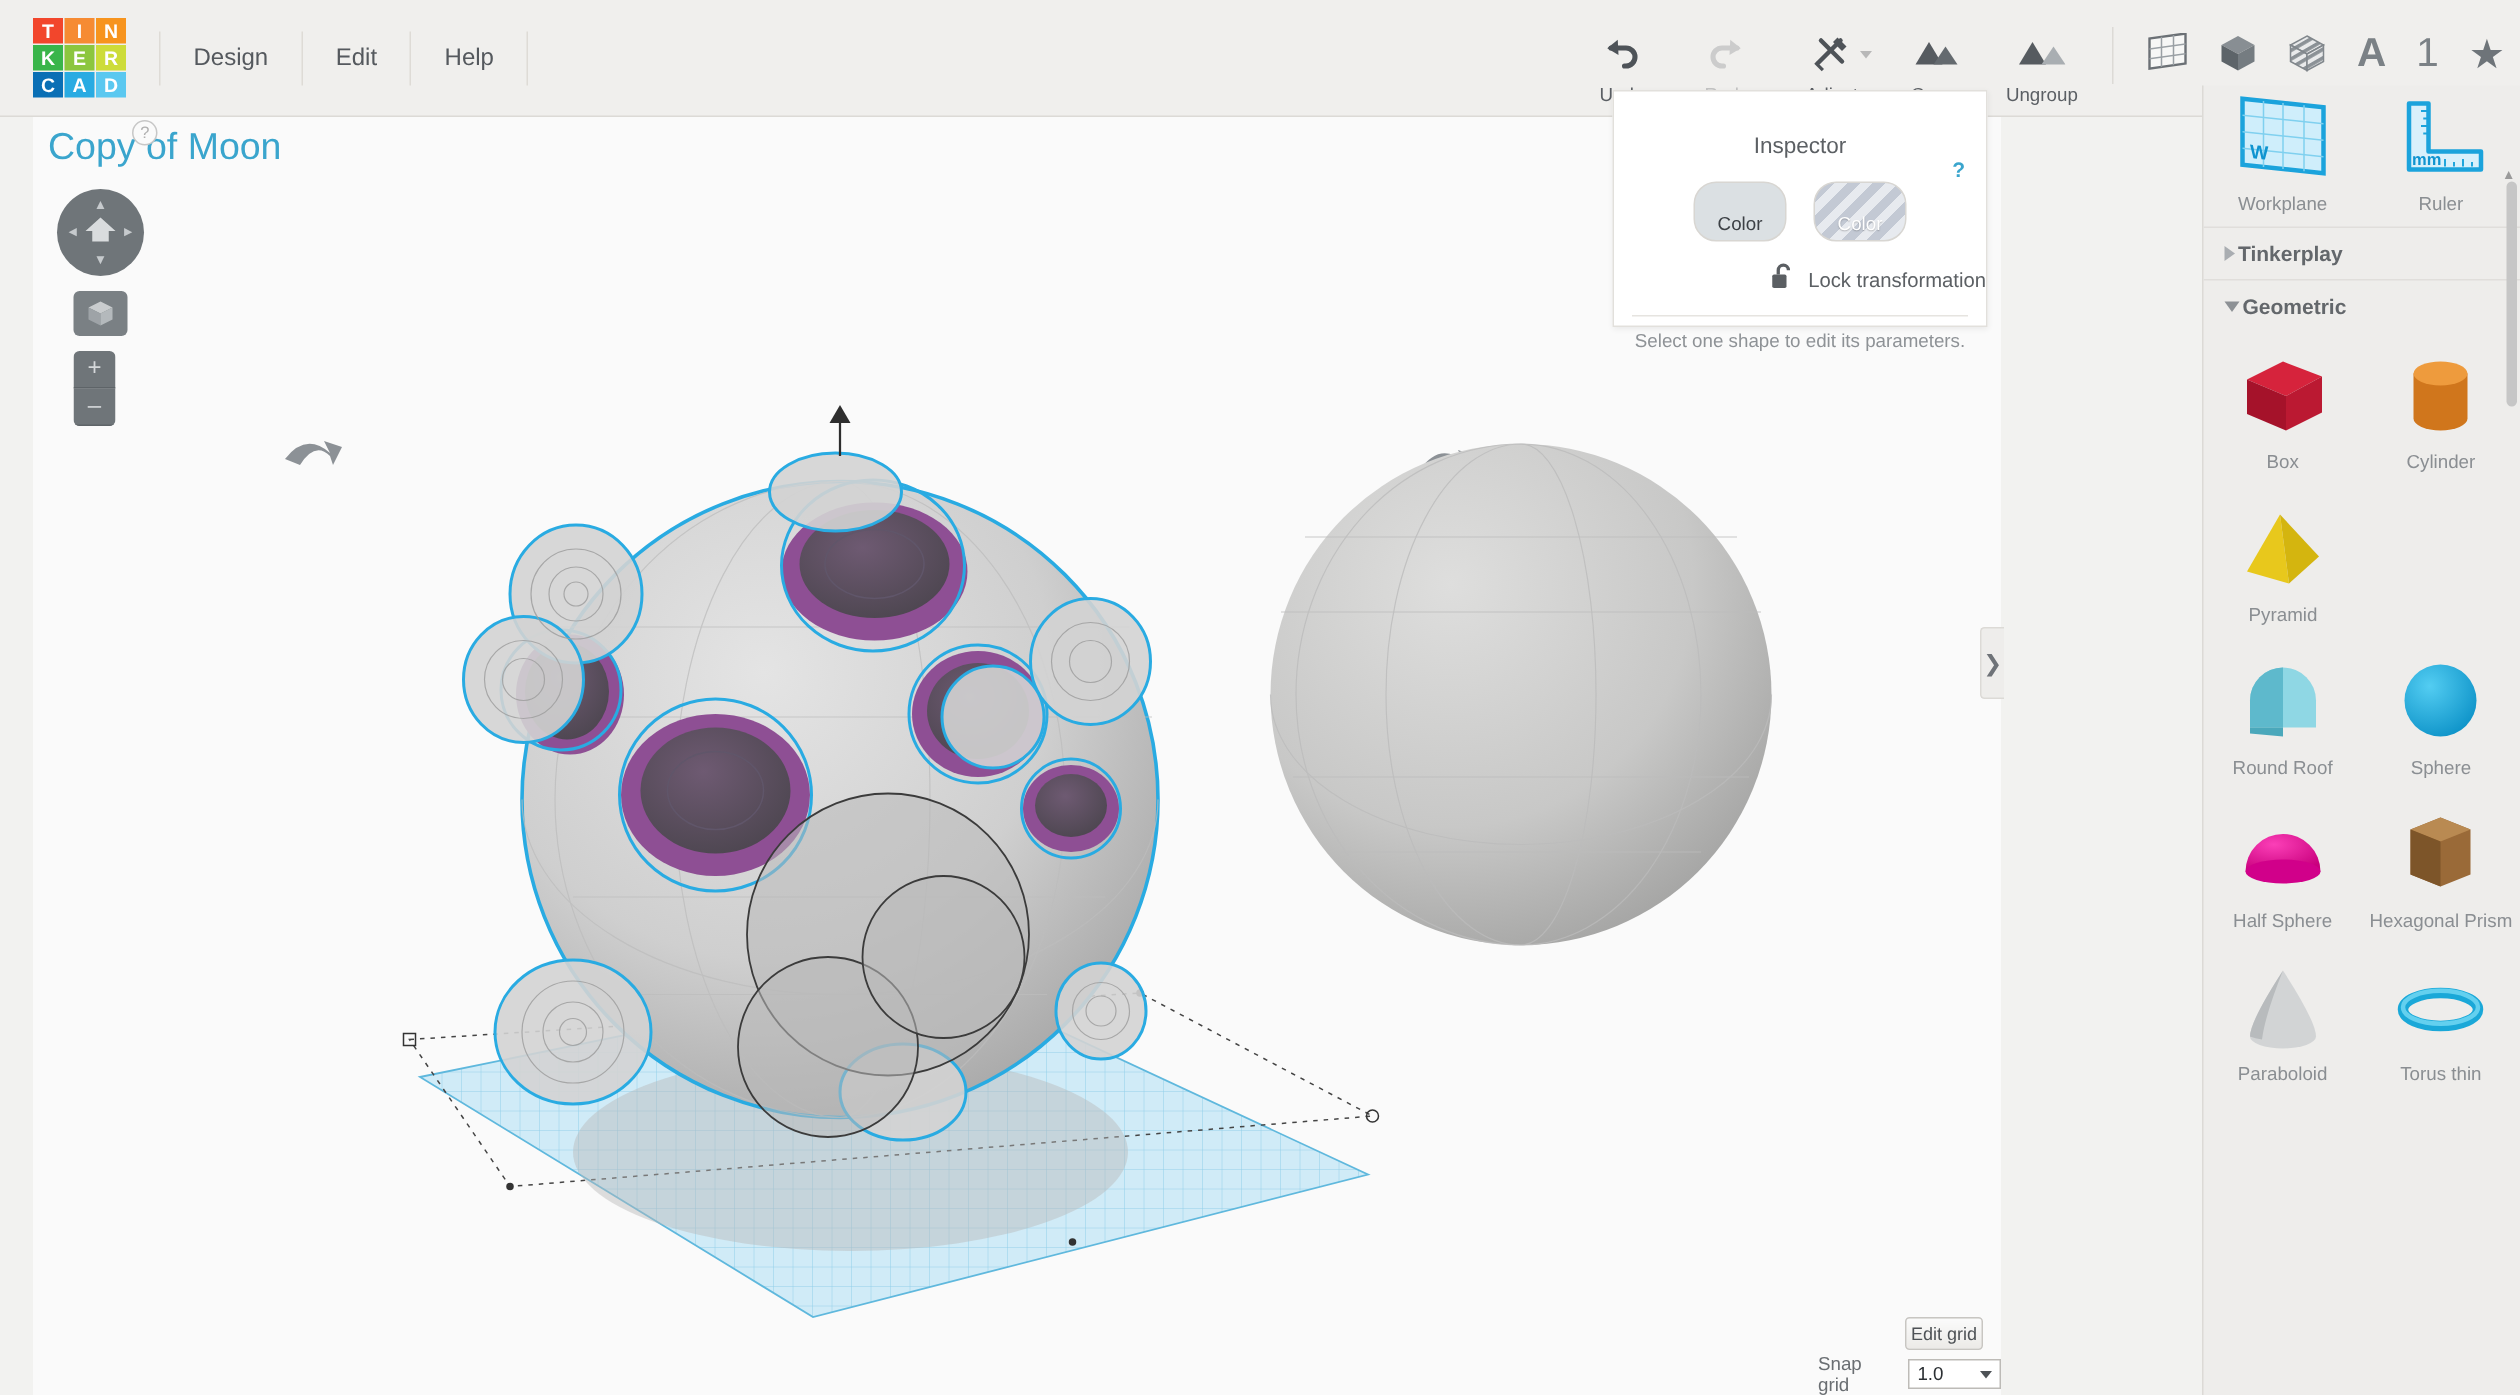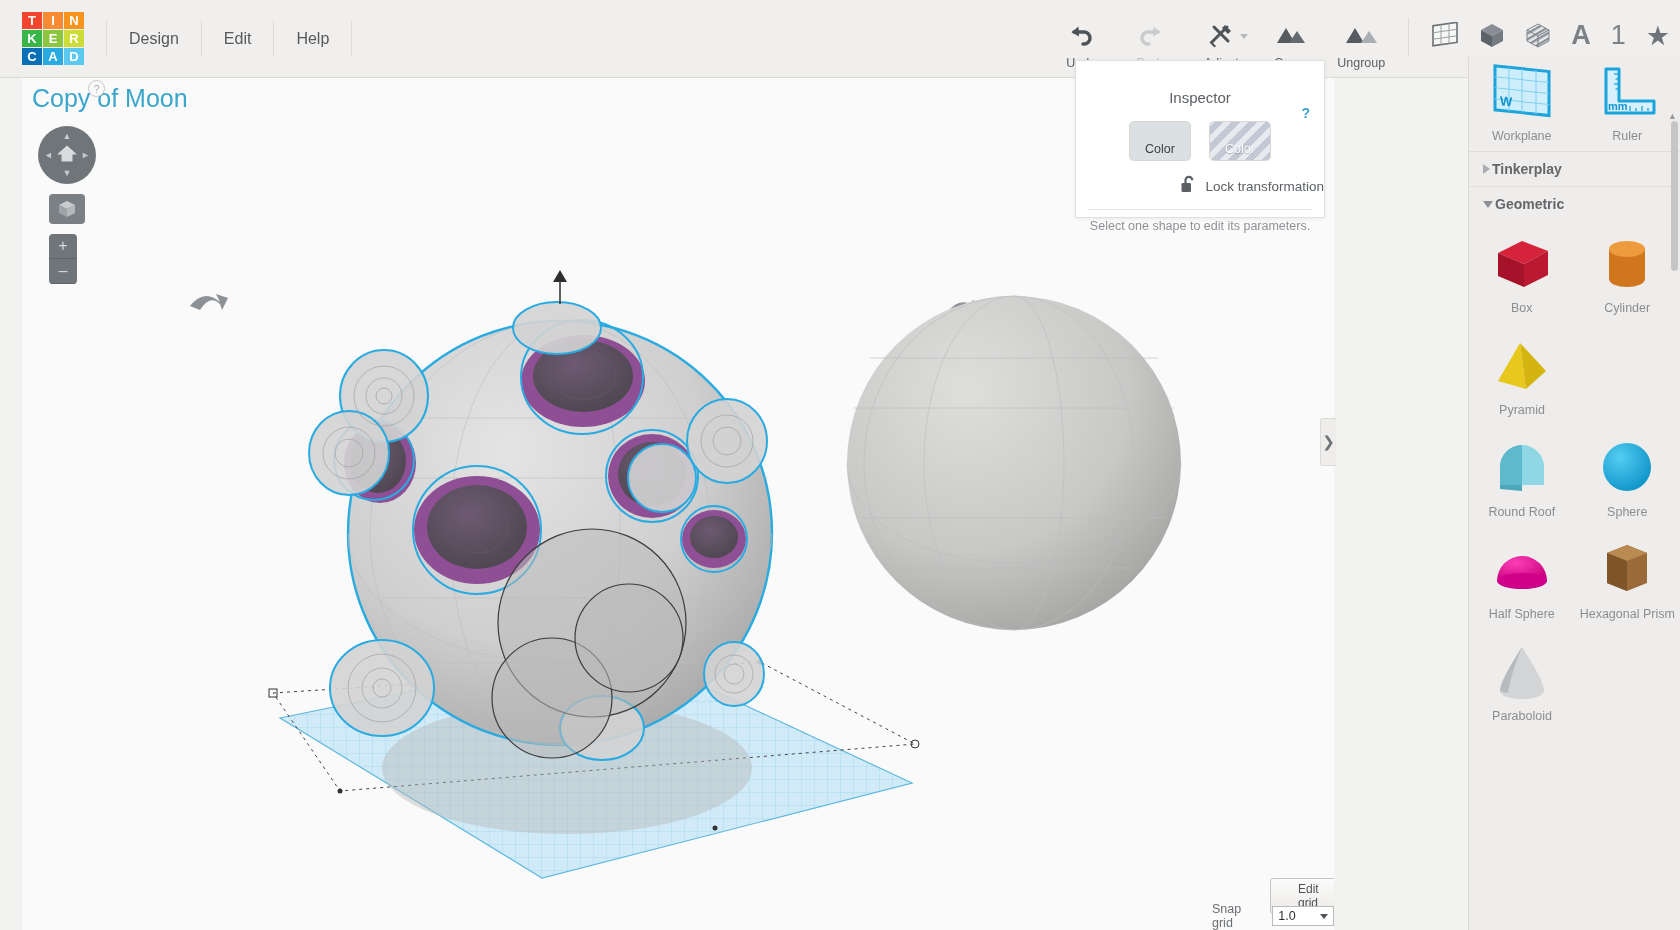--- a/index.html
+++ b/index.html
@@ -103,21 +103,21 @@
   
   .inspector {
     position: absolute; top: 60px; left: 1075px; width: 250px; height: 158px;
     background: #fff; border: 1px solid #e2e0dc;
     box-shadow: 0 1px 4px rgba(0,0,0,0.07);
   }
   .insp-title { text-align: center; font-size: 15px; color: #5c6064; padding-top: 28px; }
   .insp-help { position: absolute; right: 14px; top: 44px; color: #3aa5cd; font-size: 14px; font-weight: bold; cursor: pointer; }
   .swatches { display: flex; justify-content: center; gap: 18px; margin-top: 15px; }
   .sw {
-    width: 62px; height: 40px; border: 1px solid #d8d6d2; border-radius: 5px;
+    width: 62px; height: 40px; border: 1px solid #d8d6d2; border-radius: 15px;
     display: flex; align-items: flex-end; justify-content: center;
     font-size: 12.5px; color: #3c4045; padding-bottom: 4px; cursor: pointer;
   }
   .sw.color { background: #dbe0e3; }
   .sw.hole {
     background: repeating-linear-gradient(-45deg, #c3c9d4 0 6px, #e7eaef 6px 12px);
     color: #fff; text-shadow: 0 1px 1px rgba(0,0,0,.25);
   }
   .lockrow { display: flex; align-items: center; justify-content: flex-end; gap: 8px; margin-top: 14px; }
   .lockrow .lbl { font-size: 13.5px; color: #5c6064; }
@@ -164,21 +164,21 @@
     display: flex; align-items: center; justify-content: center;
     color: #6f7378; font-size: 15px; cursor: pointer;
     border-radius: 3px 0 0 3px;
   }
 
   
   .editgrid {
     position: absolute; left: 1248px; top: 800px;
     background: linear-gradient(#fbfbfb, #eceae7);
     border: 1px solid #c8c6c2; border-radius: 3px;
-    font-size: 12px; color: #4e5256; padding: 3px 27px; cursor: pointer;
+    font-size: 12px; color: #4e5256; padding: 3px 3px; cursor: pointer;
   }
   .snaprow {
     position: absolute; left: 1190px; top: 824px;
     display: flex; align-items: center; gap: 7px;
   }
   .snaprow .lbl { font-size: 12.5px; color: #6a6e72; }
   .snapsel {
     width: 62px; height: 20px; border: 1px solid #bdbbb7; background: #fff;
     font-size: 12.5px; color: #2c3034; display: flex; align-items: center;
     padding-left: 5px; position: relative; cursor: pointer;
@@ -669,20 +669,29 @@
       <div class="sp-row">
         <div class="sp-cell">
           <span class="art">
             <svg width="72" height="62" viewBox="0 0 72 62">
               <path d="M36 6 Q58 40 58 50 a22 8 0 0 1 -44 0 Q14 40 36 6 Z" fill="#d2d4d5"></path>
               <path d="M36 6 Q24 36 22 52 a22 8 0 0 1 -8 -2 Q14 40 36 6 Z" fill="#b8bbbd"></path>
             </svg>
           </span>
           <span class="lbl">Paraboloid</span>
         </div>
+        <div class="sp-cell">
+          <span class="art">
+            <svg width="72" height="62" viewBox="0 0 72 62">
+              <ellipse cx="36" cy="32" rx="25" ry="11" fill="none" stroke="#1aa8d8" stroke-width="7"></ellipse>
+              <ellipse cx="36" cy="30.5" rx="25" ry="11" fill="none" stroke="#63d0ef" stroke-width="3"></ellipse>
+            </svg>
+          </span>
+          <span class="lbl">Torus thin</span>
+        </div>
       </div>
     </div>
 
     <div class="scrollbar">
       <div class="thumb"></div>
       <span class="scroll-arrow" style="top:-6px;">▲</span>
 
     </div>
   </div>
 

